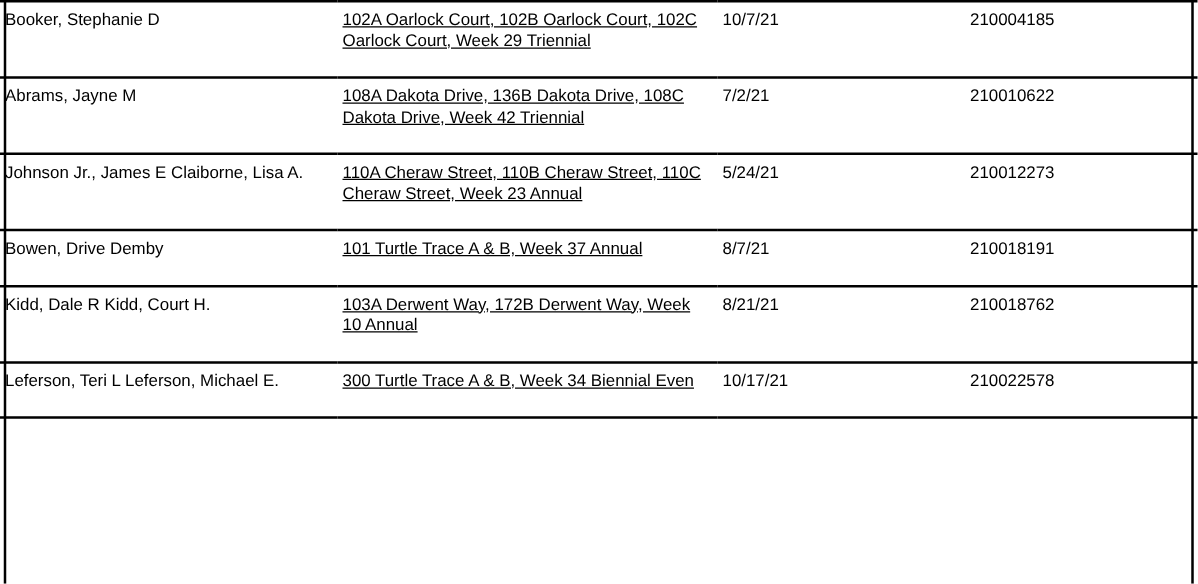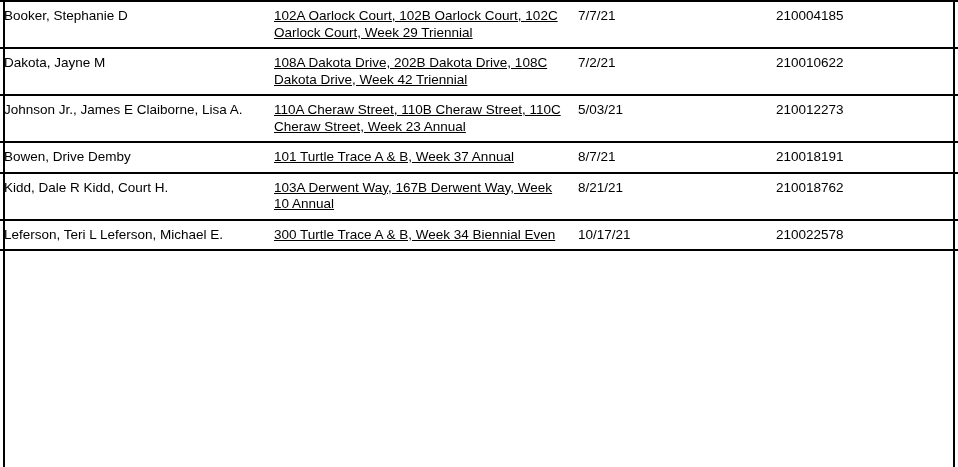--- a/index.html
+++ b/index.html
@@ -24,21 +24,21 @@
     border-collapse: collapse;
     width: 952px;
     margin: 0;
     table-layout: fixed;
   }
   table.records td {
     border: 2px solid #000000;
     border-left: none;
     border-right: none;
     vertical-align: top;
-    padding: 6px 4px 6px 4px;
+    padding: 6px 4px 20px 4px;
     font-size: 13.5px;
     line-height: 16.5px;
   }
   td.c-name   { width: 262px; padding-left: 14px; }
   td.c-addr   { width: 296px; padding-left: 10px; text-decoration: underline; }
   td.c-date   { width: 190px; padding-left: 10px; }
   td.c-acct   { width: 204px; padding-left: 32px; }
 
   
   .side-rule-left, .side-rule-right {
@@ -58,50 +58,50 @@
 
   <div class="side-rule-left"></div>
   <div class="side-rule-right"></div>
 
   <table class="records">
     <tbody>
 
       <tr>
         <td class="c-name">Booker, Stephanie D</td>
         <td class="c-addr">102A Oarlock Court, 102B Oarlock Court, 102C Oarlock Court, Week 29 Triennial</td>
-        <td class="c-date">7/7/21</td>
+        <td class="c-date">10/7/21</td>
         <td class="c-acct">210004185</td>
       </tr>
 
       <tr>
-        <td class="c-name">Dakota, Jayne M</td>
-        <td class="c-addr">108A Dakota Drive, 202B Dakota Drive, 108C Dakota Drive, Week 42 Triennial</td>
+        <td class="c-name">Abrams, Jayne M</td>
+        <td class="c-addr">108A Dakota Drive, 136B Dakota Drive, 108C Dakota Drive, Week 42 Triennial</td>
         <td class="c-date">7/2/21</td>
         <td class="c-acct">210010622</td>
       </tr>
 
       <tr>
         <td class="c-name">Johnson Jr., James  E
 Claiborne, Lisa A.</td>
         <td class="c-addr">110A Cheraw Street, 110B Cheraw Street, 110C Cheraw Street, Week 23 Annual</td>
-        <td class="c-date">5/03/21</td>
+        <td class="c-date">5/24/21</td>
         <td class="c-acct">210012273</td>
       </tr>
 
       <tr>
         <td class="c-name">Bowen, Drive Demby</td>
         <td class="c-addr">101 Turtle Trace A &amp; B, Week 37 Annual</td>
         <td class="c-date">8/7/21</td>
         <td class="c-acct">210018191</td>
       </tr>
 
       <tr>
         <td class="c-name">Kidd, Dale R
 Kidd, Court H.</td>
-        <td class="c-addr">103A Derwent Way, 167B Derwent Way, Week 10 Annual</td>
+        <td class="c-addr">103A Derwent Way, 172B Derwent Way, Week 10 Annual</td>
         <td class="c-date">8/21/21</td>
         <td class="c-acct">210018762</td>
       </tr>
 
       <tr>
         <td class="c-name">Leferson, Teri L
 Leferson, Michael E.</td>
         <td class="c-addr">300 Turtle Trace A &amp; B, Week 34 Biennial Even</td>
         <td class="c-date">10/17/21</td>
         <td class="c-acct">210022578</td>

